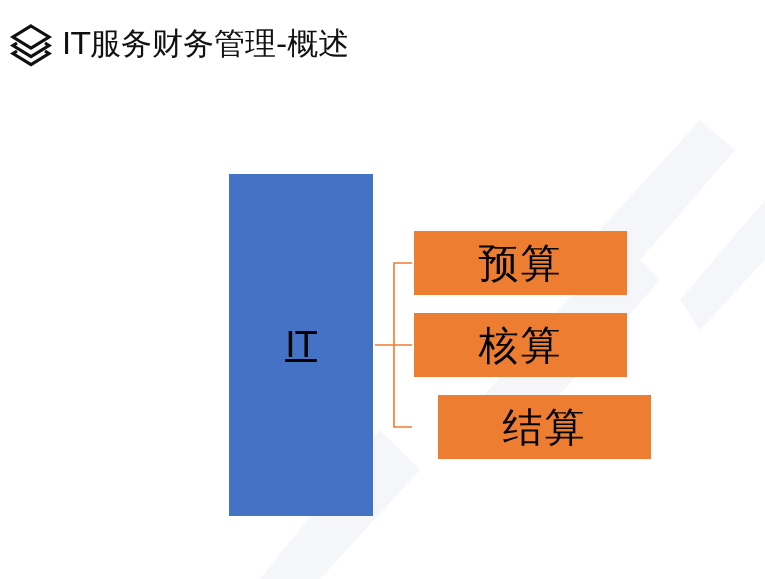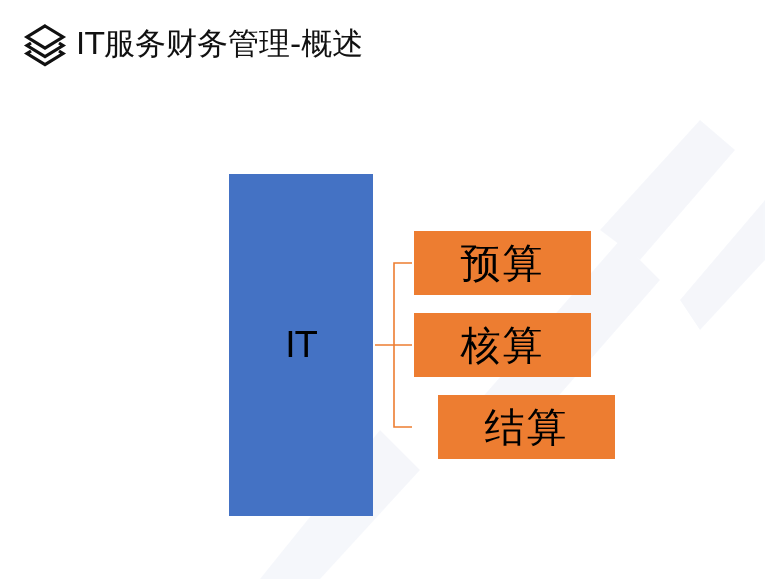--- a/index.html
+++ b/index.html
@@ -1,26 +1,26 @@
 <!DOCTYPE html>
 <html><head>
   <meta charset="utf-8">
   <style>
     html, body { margin:0; padding:0; }
     body { width:765px; height:579px; background:#ffffff; position:relative; overflow:hidden;
            font-family:"DejaVu Sans", "Liberation Sans", sans-serif; }
     .watermark { position:absolute; left:0; top:0; width:765px; height:579px; pointer-events:none; }
-    .header { position:absolute; left:20px; top:18px; display:flex; align-items:center; }
+    .header { position:absolute; left:6px; top:18px; display:flex; align-items:center; }
     .header .icon { width:50px; height:50px; }
     .header .title { font-size:31px; color:#111; margin-left:6px; letter-spacing:0px; line-height:40px; }
     .main-box { position:absolute; left:229px; top:174px; width:144px; height:342px; background:#4472C4;
                 display:flex; flex-direction:column; align-items:center; justify-content:center; }
-    .main-box .line { font-size:35px; color:#000; line-height:72px; text-align:right; }
+    .main-box .line { font-size:35px; color:#000; line-height:72px; text-align:right;text-decoration:underline; }
     .connector { position:absolute; left:0; top:0; width:765px; height:579px; pointer-events:none; }
-    .sub-box { position:absolute; left:414px; width:177px; height:64px; background:#ED7D31;
+    .sub-box { position:absolute; left:414px; width:213px; height:64px; background:#ED7D31;
                display:flex; align-items:center; justify-content:center; }
     .sub-box span { font-size:40px; color:#000; letter-spacing:2px; }
   </style>
 </head>
 <body>
 
 <svg class="watermark" viewBox="0 0 765 579">
   <g fill="#f3f5fa" opacity="0.8">
     <polygon points="260,579 380,430 420,470 320,579"></polygon>
     <polygon points="480,400 620,240 660,280 520,440"></polygon>

